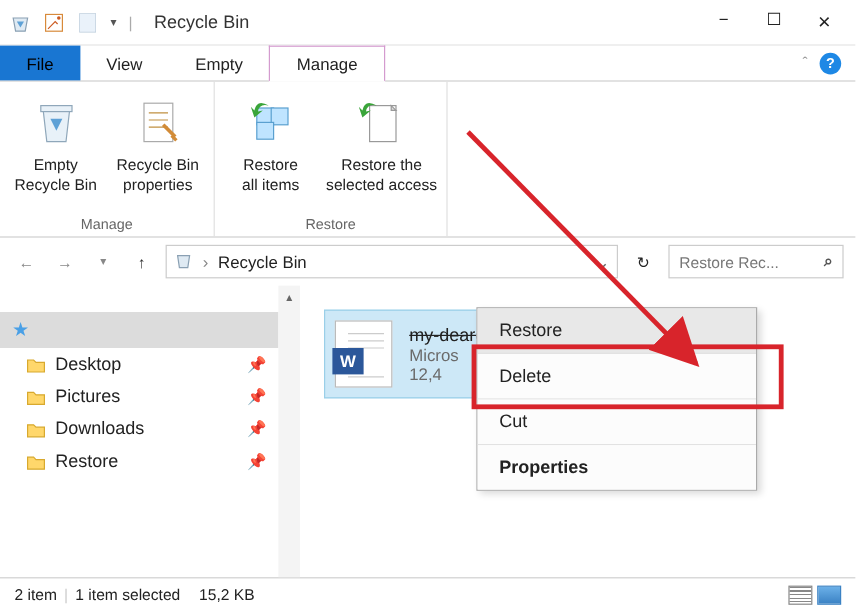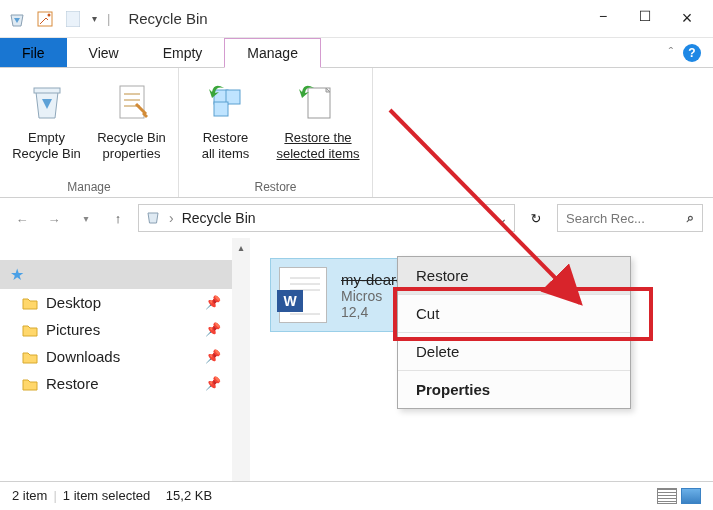--- a/index.html
+++ b/index.html
@@ -157,29 +157,29 @@
         <div class="ribbon-icon">
           <svg width="40" height="40" viewBox="0 0 40 40">
               <rect x="8" y="8" width="14" height="14" fill="#bfe4ff" stroke="#5aa0d0"></rect>
               <rect x="20" y="8" width="14" height="14" fill="#bfe4ff" stroke="#5aa0d0"></rect>
               <rect x="8" y="20" width="14" height="14" fill="#bfe4ff" stroke="#5aa0d0"></rect>
               <path d="M18 6 Q8 0 6 10 L3 7 L6 16 L13 10 L9 11 Q10 4 18 6" fill="#3aa53a"></path>
             </svg>
         </div>
         <div><span>Restore</span><br><span>all items</span></div>
       </div>
-      <div class="ribbon-btn" style="width:100px;text-decoration:underline;">
+      <div class="ribbon-btn" style="width:100px;">
         <div class="ribbon-icon">
           <svg width="40" height="40" viewBox="0 0 40 40">
               <rect x="10" y="6" width="22" height="30" fill="#fff" stroke="#999"></rect>
               <polygon points="28,6 32,10 28,10" fill="#ddd" stroke="#999"></polygon>
               <path d="M16 6 Q6 0 4 10 L1 7 L4 16 L11 10 L7 11 Q8 4 16 6" fill="#3aa53a"></path>
             </svg>
         </div>
-        <div><span>Restore the</span><br><span>selected items</span></div>
+        <div><span>Restore the</span><br><span>selected access</span></div>
       </div>
     </div>
     <div class="glabel">Restore</div>
   </div>
 </div>
 
 <div class="navrow">
   <span class="navbtn">←</span>
   <span class="navbtn">→</span>
   <span class="navbtn" style="font-size:10px;">▾</span>
@@ -190,21 +190,21 @@
           <path fill="#dfeaf3" stroke="#8aa0b3" d="M3 4h10l-1.5 10h-7z"></path>
         </svg>
     </span>
     <span style="color:#888;">›</span>
     <span>Recycle Bin</span>
     <span style="flex:1"></span>
     <span style="color:#666;">⌄</span>
   </div>
   <span class="refresh">↻</span>
   <div class="searchbox">
-    <span>Search Rec...</span>
+    <span>Restore Rec...</span>
     <span style="color:#555;font-weight:bold;">⌕</span>
   </div>
 </div>
 
 <div class="main">
   <div class="sidebar">
     <div class="side-list">
       <div class="side-item qa">
         <span class="qa-star">★</span>
       </div>
@@ -255,22 +255,22 @@
       </div>
       <div class="file-meta">
         <div class="fname">my-dearest-document.docx</div>
         <div class="ftype">Micros</div>
         <div class="fsize">12,4 </div>
       </div>
     </div>
 
     <div class="ctxmenu" style="left:147px; top:18px;">
       <div class="mi hi">Restore</div>
+      <div class="mi">Delete</div>
       <div class="mi">Cut</div>
-      <div class="mi">Delete</div>
       <div class="mi">Properties</div>
     </div>
   </div>
 </div>
 
 <div class="status">
   <span>2 item</span>
   <span class="sep">|</span>
   <span>1 item selected</span>
   <span>&nbsp;</span>

